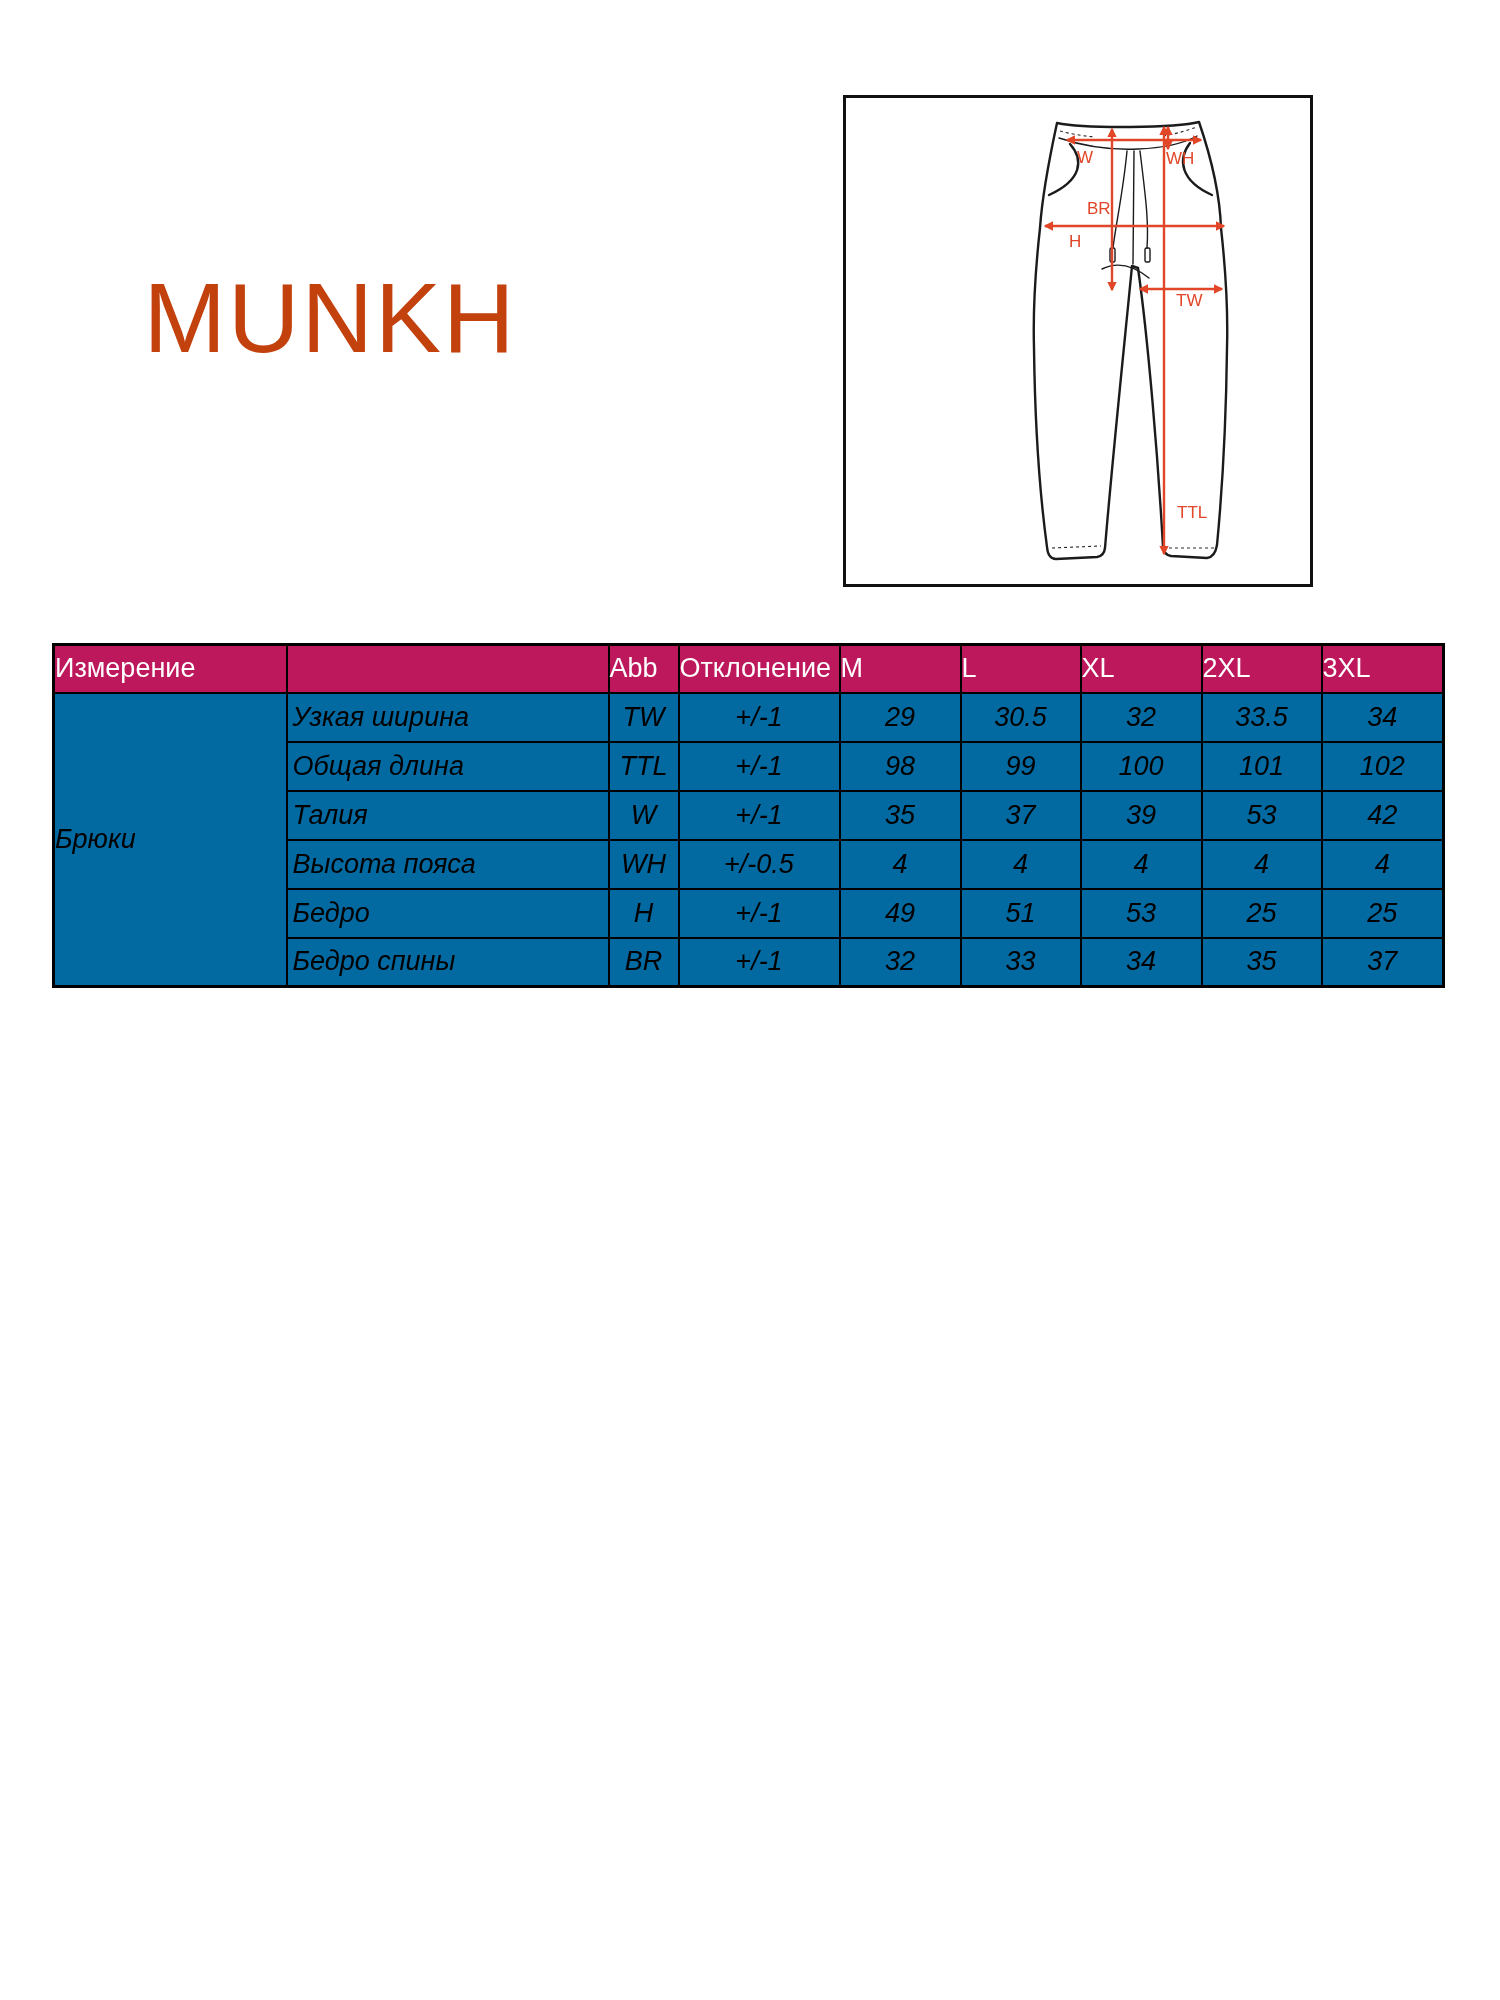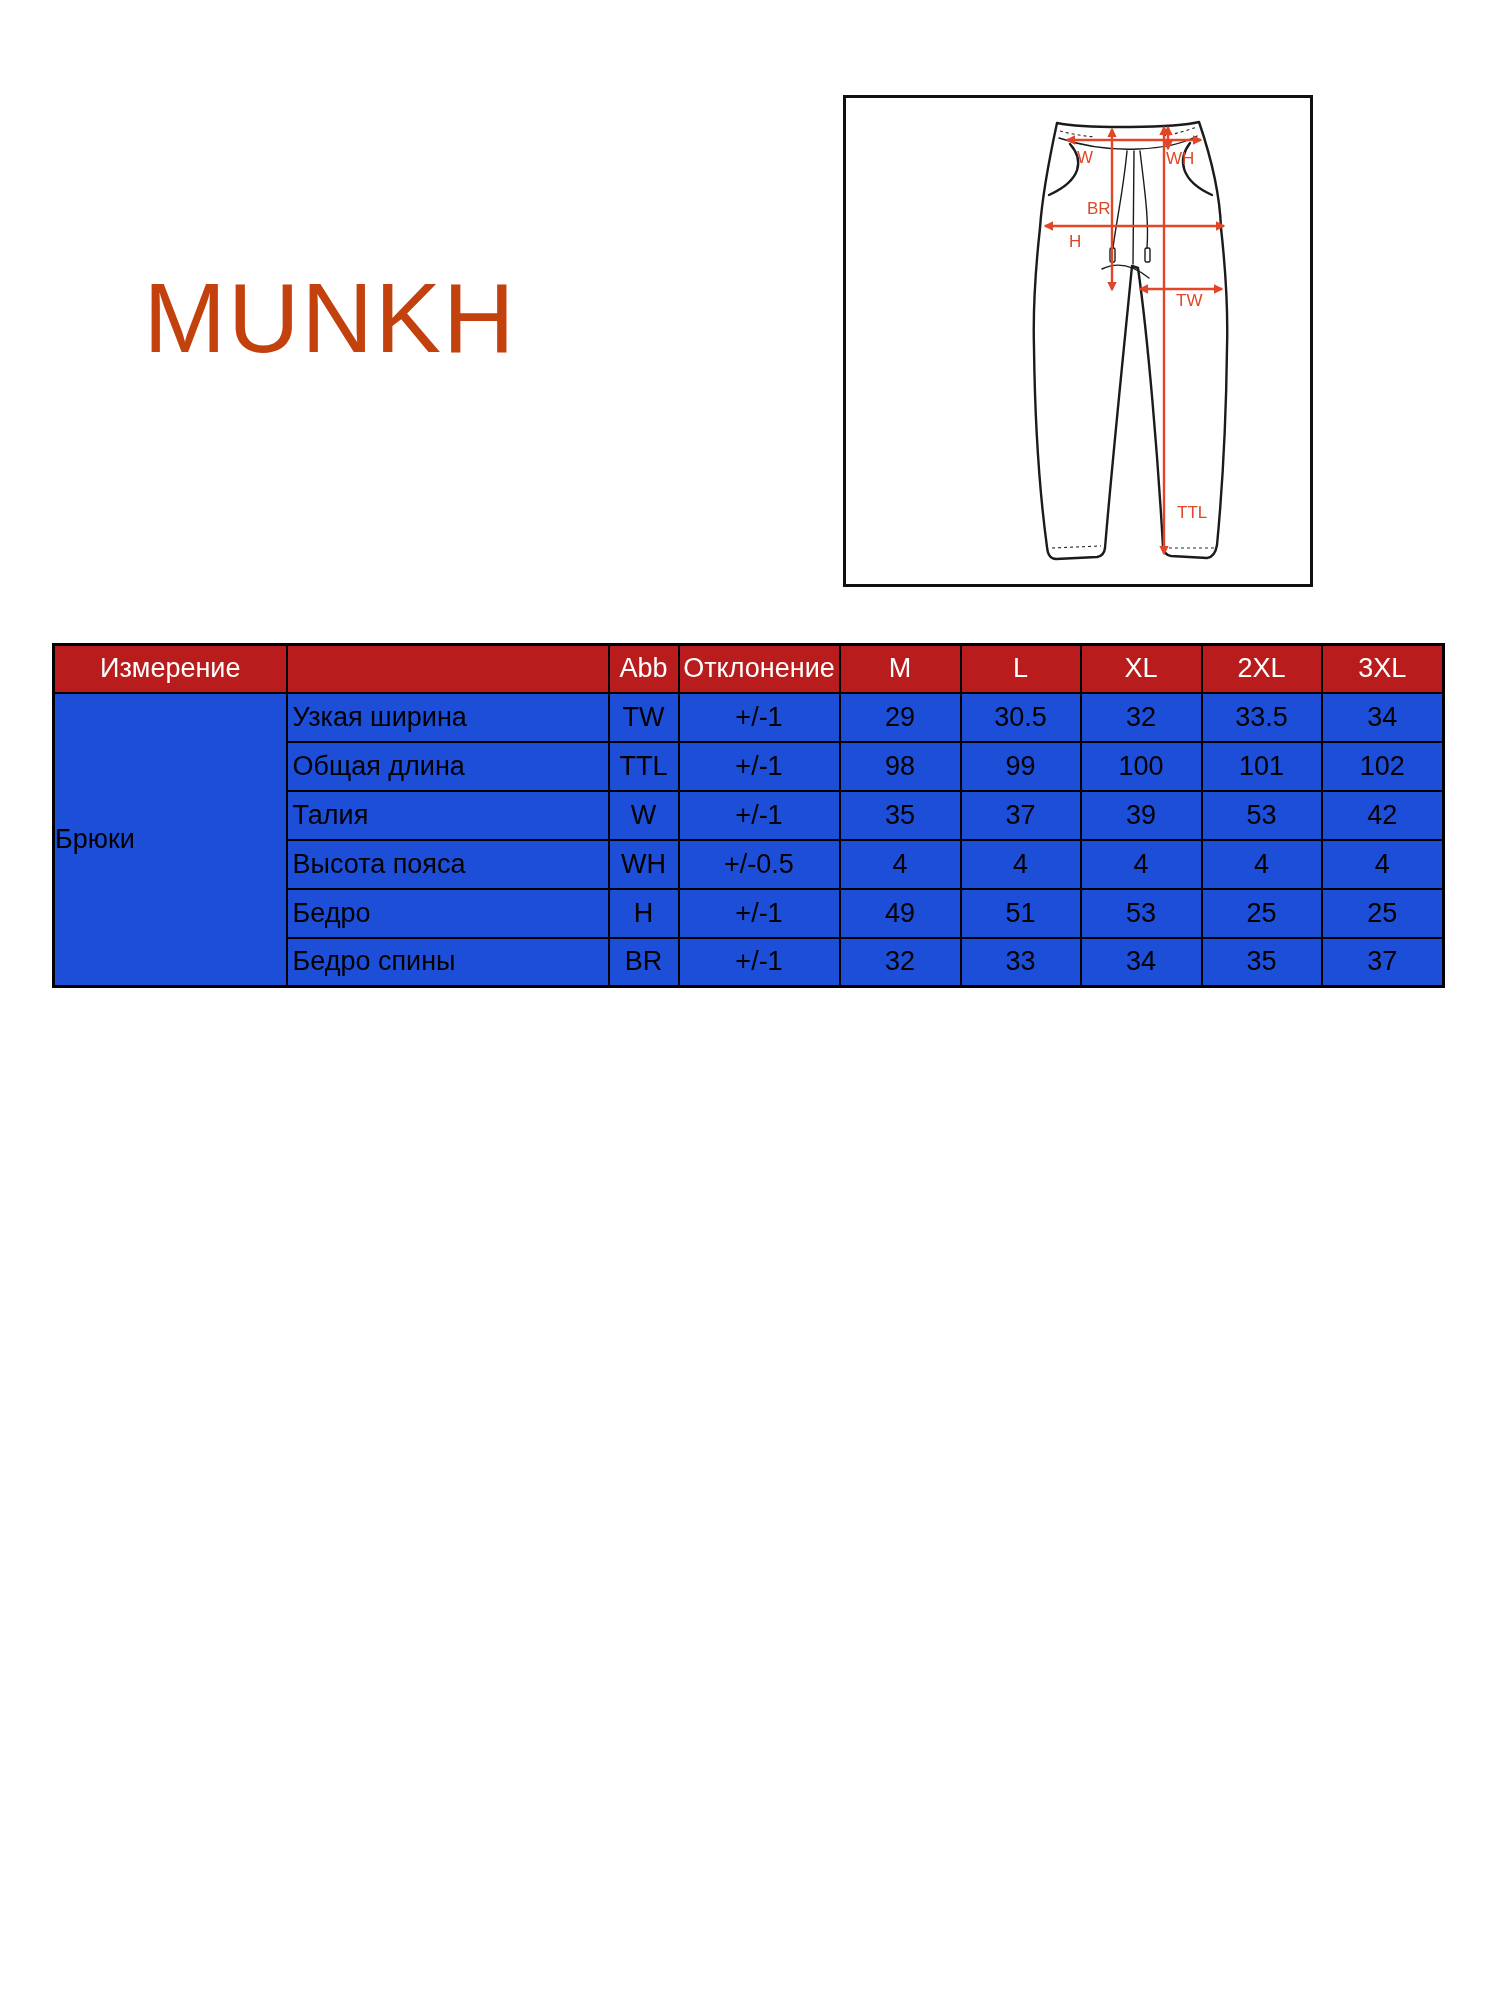--- a/index.html
+++ b/index.html
@@ -55,33 +55,34 @@
     left: 52px; top: 643px; width: 1390px;
   }
   table.size-table {
     width: 1390px;
     border-collapse: collapse;
     table-layout: fixed;
     border: 3px solid #000;
     font-size: 27px;
   }
   table.size-table th {
-    background: #b91c1c;
+    background: #be185d;
     color: #fff;
     font-weight: 400;
     height: 48px;
     border: 2px solid #000;
-    text-align: center;
+    text-align: left;
     vertical-align: middle;
   }
   table.size-table td {
     border: 2px solid #000;
     height: 49px;
     vertical-align: middle;
-    background: #1d4ed8;
+    background: #0369a1;
+    font-style: italic;
   }
   td.cat { text-align: left; }
   td.name { text-align: left; padding-left: 5px; }
   td.abb, td.dev, td.val { text-align: center; }
 </style>
 </head>
 <body>
 
 <div class="page">
 

